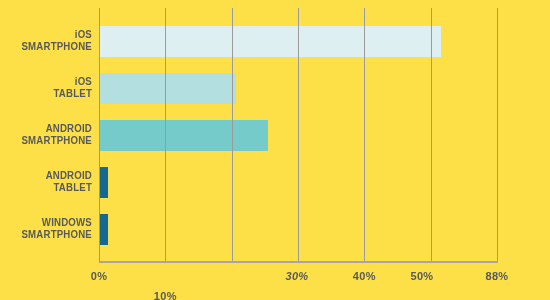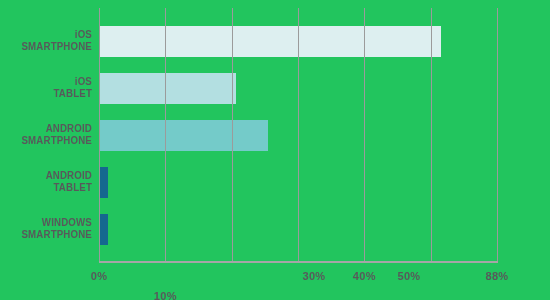--- a/index.html
+++ b/index.html
@@ -11,21 +11,21 @@
     width: 550px;
     height: 300px;
     font-family: "Liberation Sans", "DejaVu Sans", sans-serif;
     overflow: hidden;
   }
 
   #chart-root {
     position: relative;
     width: 550px;
     height: 300px;
-    background: #22c55e;
+    background: #fde047;
   }
 
   
   .cat-labels {
     position: absolute;
     left: 0;
     top: 0;
     width: 92px;
     height: 262px;
   }
@@ -142,19 +142,19 @@
         <div class="gridline" style="left: 331.667px;"></div>
         <div class="gridline" style="left: 398px;"></div>
       </div>
   </div>
 
   <div class="axis-baseline"></div>
 
   <div class="tick-labels" id="ticks">
       <div class="tick-label" style="left: 99px;">0%</div>
       <div class="tick-label" style="left: 165.333px; margin-top: 20px;">10%</div>
-      <div class="tick-label" style="left: 314px;">30%</div>
+      <div class="tick-label" style="left: 297px; font-style: italic;">30%</div>
       <div class="tick-label" style="left: 364.333px; text-align: center;">40%</div>
-      <div class="tick-label" style="left: 409px;">50%</div>
+      <div class="tick-label" style="left: 422px;">50%</div>
       <div class="tick-label" style="left: 497px;">88%</div>
     </div>
 
 </div>
 
 </body></html>

